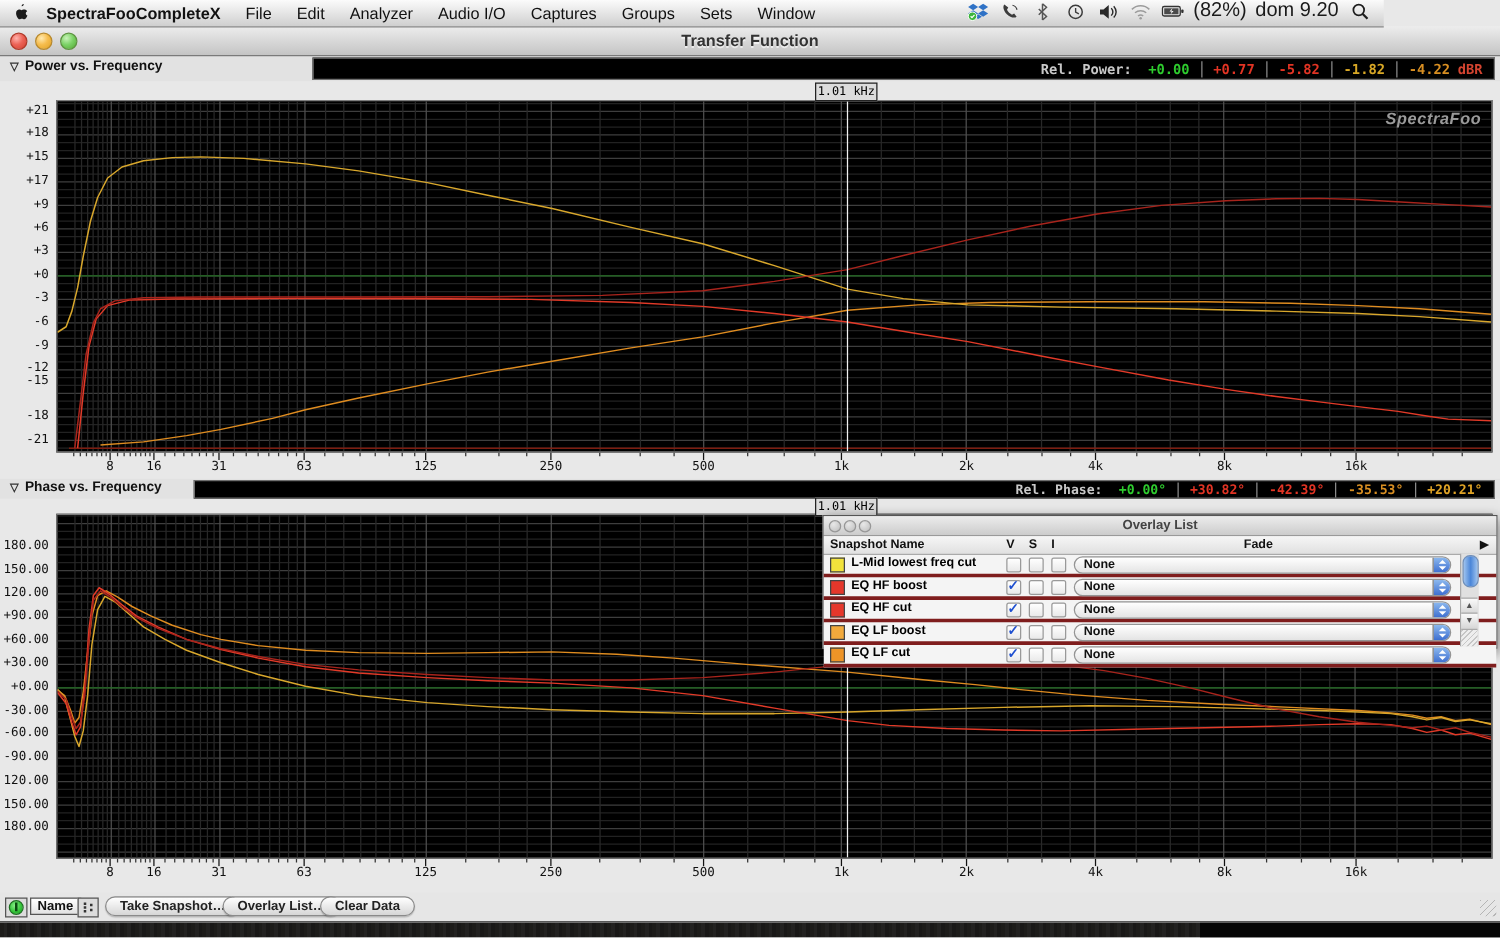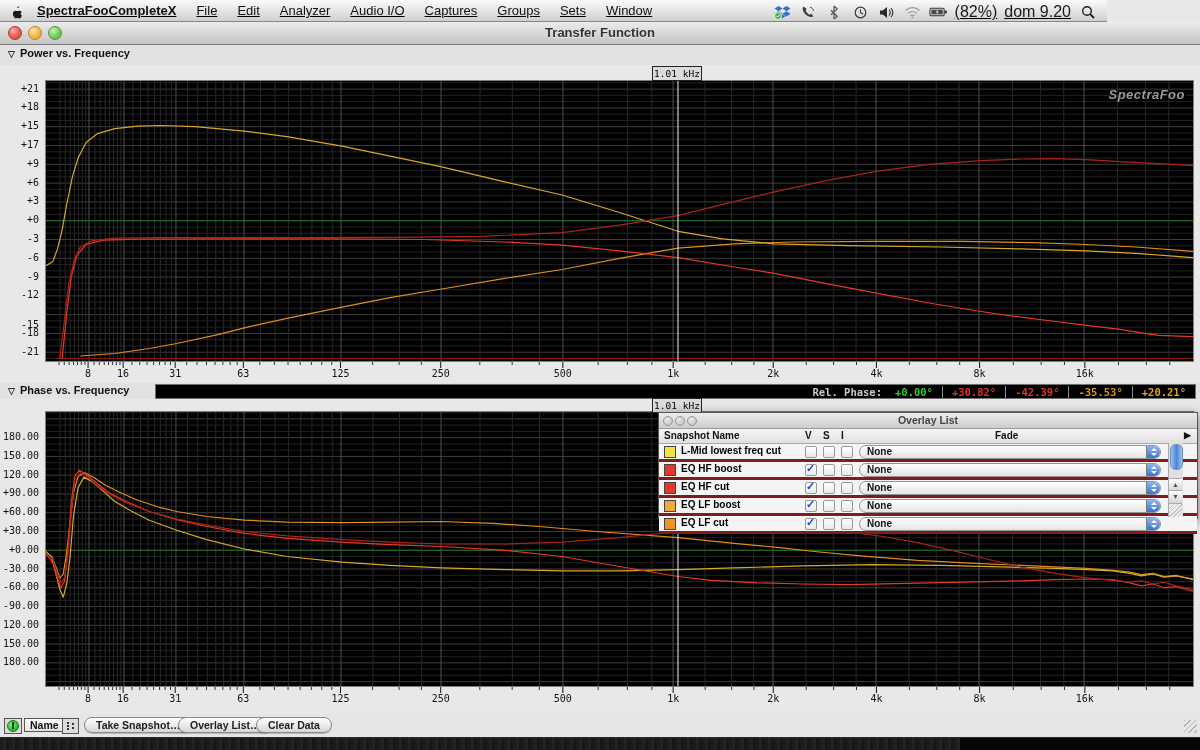--- a/index.html
+++ b/index.html
@@ -1,21 +1,21 @@
 <!DOCTYPE html>
 <html><head>
 <meta charset="utf-8">
 <style>
   html,body{margin:0;padding:0;}
   body{width:1200px;height:750px;position:relative;overflow:hidden;background:#e8e8e8;
        font-family:"Liberation Sans",sans-serif;-webkit-font-smoothing:antialiased;}
   .abs{position:absolute;}
   
   #menubar{top:0;left:0;width:1107px;height:21px;background:linear-gradient(#fbfbfb,#cfcfcf);
-           border-bottom:1px solid #868686;display:flex;align-items:flex-end;z-index:40;text-decoration:underline;}
+           border-bottom:1px solid #868686;display:flex;align-items:flex-start;z-index:40;}
   #menu-items{display:flex;align-items:center;height:100%;}
   .menu-item{padding:0 10px;font-size:13px;color:#111;line-height:21px;}
   .menu-item.app{font-weight:bold;}
   #menu-status{margin-left:auto;display:flex;align-items:center;gap:7px;padding-right:10px;}
   .st-icon{display:inline-flex;align-items:center;justify-content:center;width:19px;height:18px;}
   .st-text{font-size:16px;color:#1a1a1a;}
   
   #titlebar{top:21px;left:0;width:1200px;height:23px;background:linear-gradient(#ededed,#c4c4c4);
             border-bottom:1px solid #7a7a7a;z-index:30;}
   .tl{width:12px;height:12px;border-radius:50%;position:absolute;top:5px;}
@@ -207,36 +207,43 @@
 
 <div id="titlebar" class="abs">
   <span class="tl red"></span>
   <span class="tl yellow"></span>
   <span class="tl green"></span>
   <div id="window-title">Transfer Function</div>
 </div>
 
 <div id="power-header" class="abs sec-header">
   <span class="sec-label"><span class="disclosure">▽</span><b>Power vs. Frequency</b></span>
+  <div id="power-readout" class="readout-bar">
+      <span class="ro-cell" style="padding: 0px;"><span class="ro-label">Rel. Power:</span><span class="ro-cell" style="color: rgb(46, 204, 46);">+0.00</span></span>
+      <span class="ro-cell" style="color: rgb(226, 52, 36);">+0.77</span>
+      <span class="ro-cell" style="color: rgb(226, 52, 36);">-5.82</span>
+      <span class="ro-cell" style="color: rgb(217, 168, 38);">-1.82</span>
+      <span class="ro-cell" style="color: rgb(217, 143, 34);">-4.22<span class="ro-unit">dBR</span></span>
+    </div>
 </div>
 <div id="power-cursorbox" class="cursor-box">1.01 kHz</div>
 <div id="power-ylabels" class="abs ylabels">
     <span class="ylab" style="top: 2.64318px;">+21</span>
     <span class="ylab" style="top: 21.4351px;">+18</span>
     <span class="ylab" style="top: 40.2271px;">+15</span>
     <span class="ylab" style="top: 59.019px;">+17</span>
     <span class="ylab" style="top: 77.811px;">+9</span>
     <span class="ylab" style="top: 96.6029px;">+6</span>
     <span class="ylab" style="top: 115.395px;">+3</span>
     <span class="ylab" style="top: 134.187px;">+0</span>
     <span class="ylab" style="top: 152.979px;">-3</span>
     <span class="ylab" style="top: 171.771px;">-6</span>
     <span class="ylab" style="top: 190.563px;">-9</span>
     <span class="ylab" style="top: 209.355px;">-12</span>
-    <span class="ylab" style="top: 239px;">-15</span>
+    <span class="ylab" style="top: 219px;">-15</span>
     <span class="ylab" style="top: 246.938px;">-18</span>
     <span class="ylab" style="top: 265.73px;">-21</span>
   </div>
 <div id="power-plot" class="abs plot">
   <div id="watermark" class="abs">SpectraFoo</div>
 <svg width="1147" height="280">
       <line x1="0" y1="277.4944071588367" x2="1147" y2="277.4944071588367" stroke="#222222" stroke-width="1"></line>
       <line x1="0" y1="271.2304250559284" x2="1147" y2="271.2304250559284" stroke="#3e3e3e" stroke-width="1"></line>
       <line x1="0" y1="264.9664429530201" x2="1147" y2="264.9664429530201" stroke="#222222" stroke-width="1"></line>
       <line x1="0" y1="258.70246085011183" x2="1147" y2="258.70246085011183" stroke="#222222" stroke-width="1"></line>

